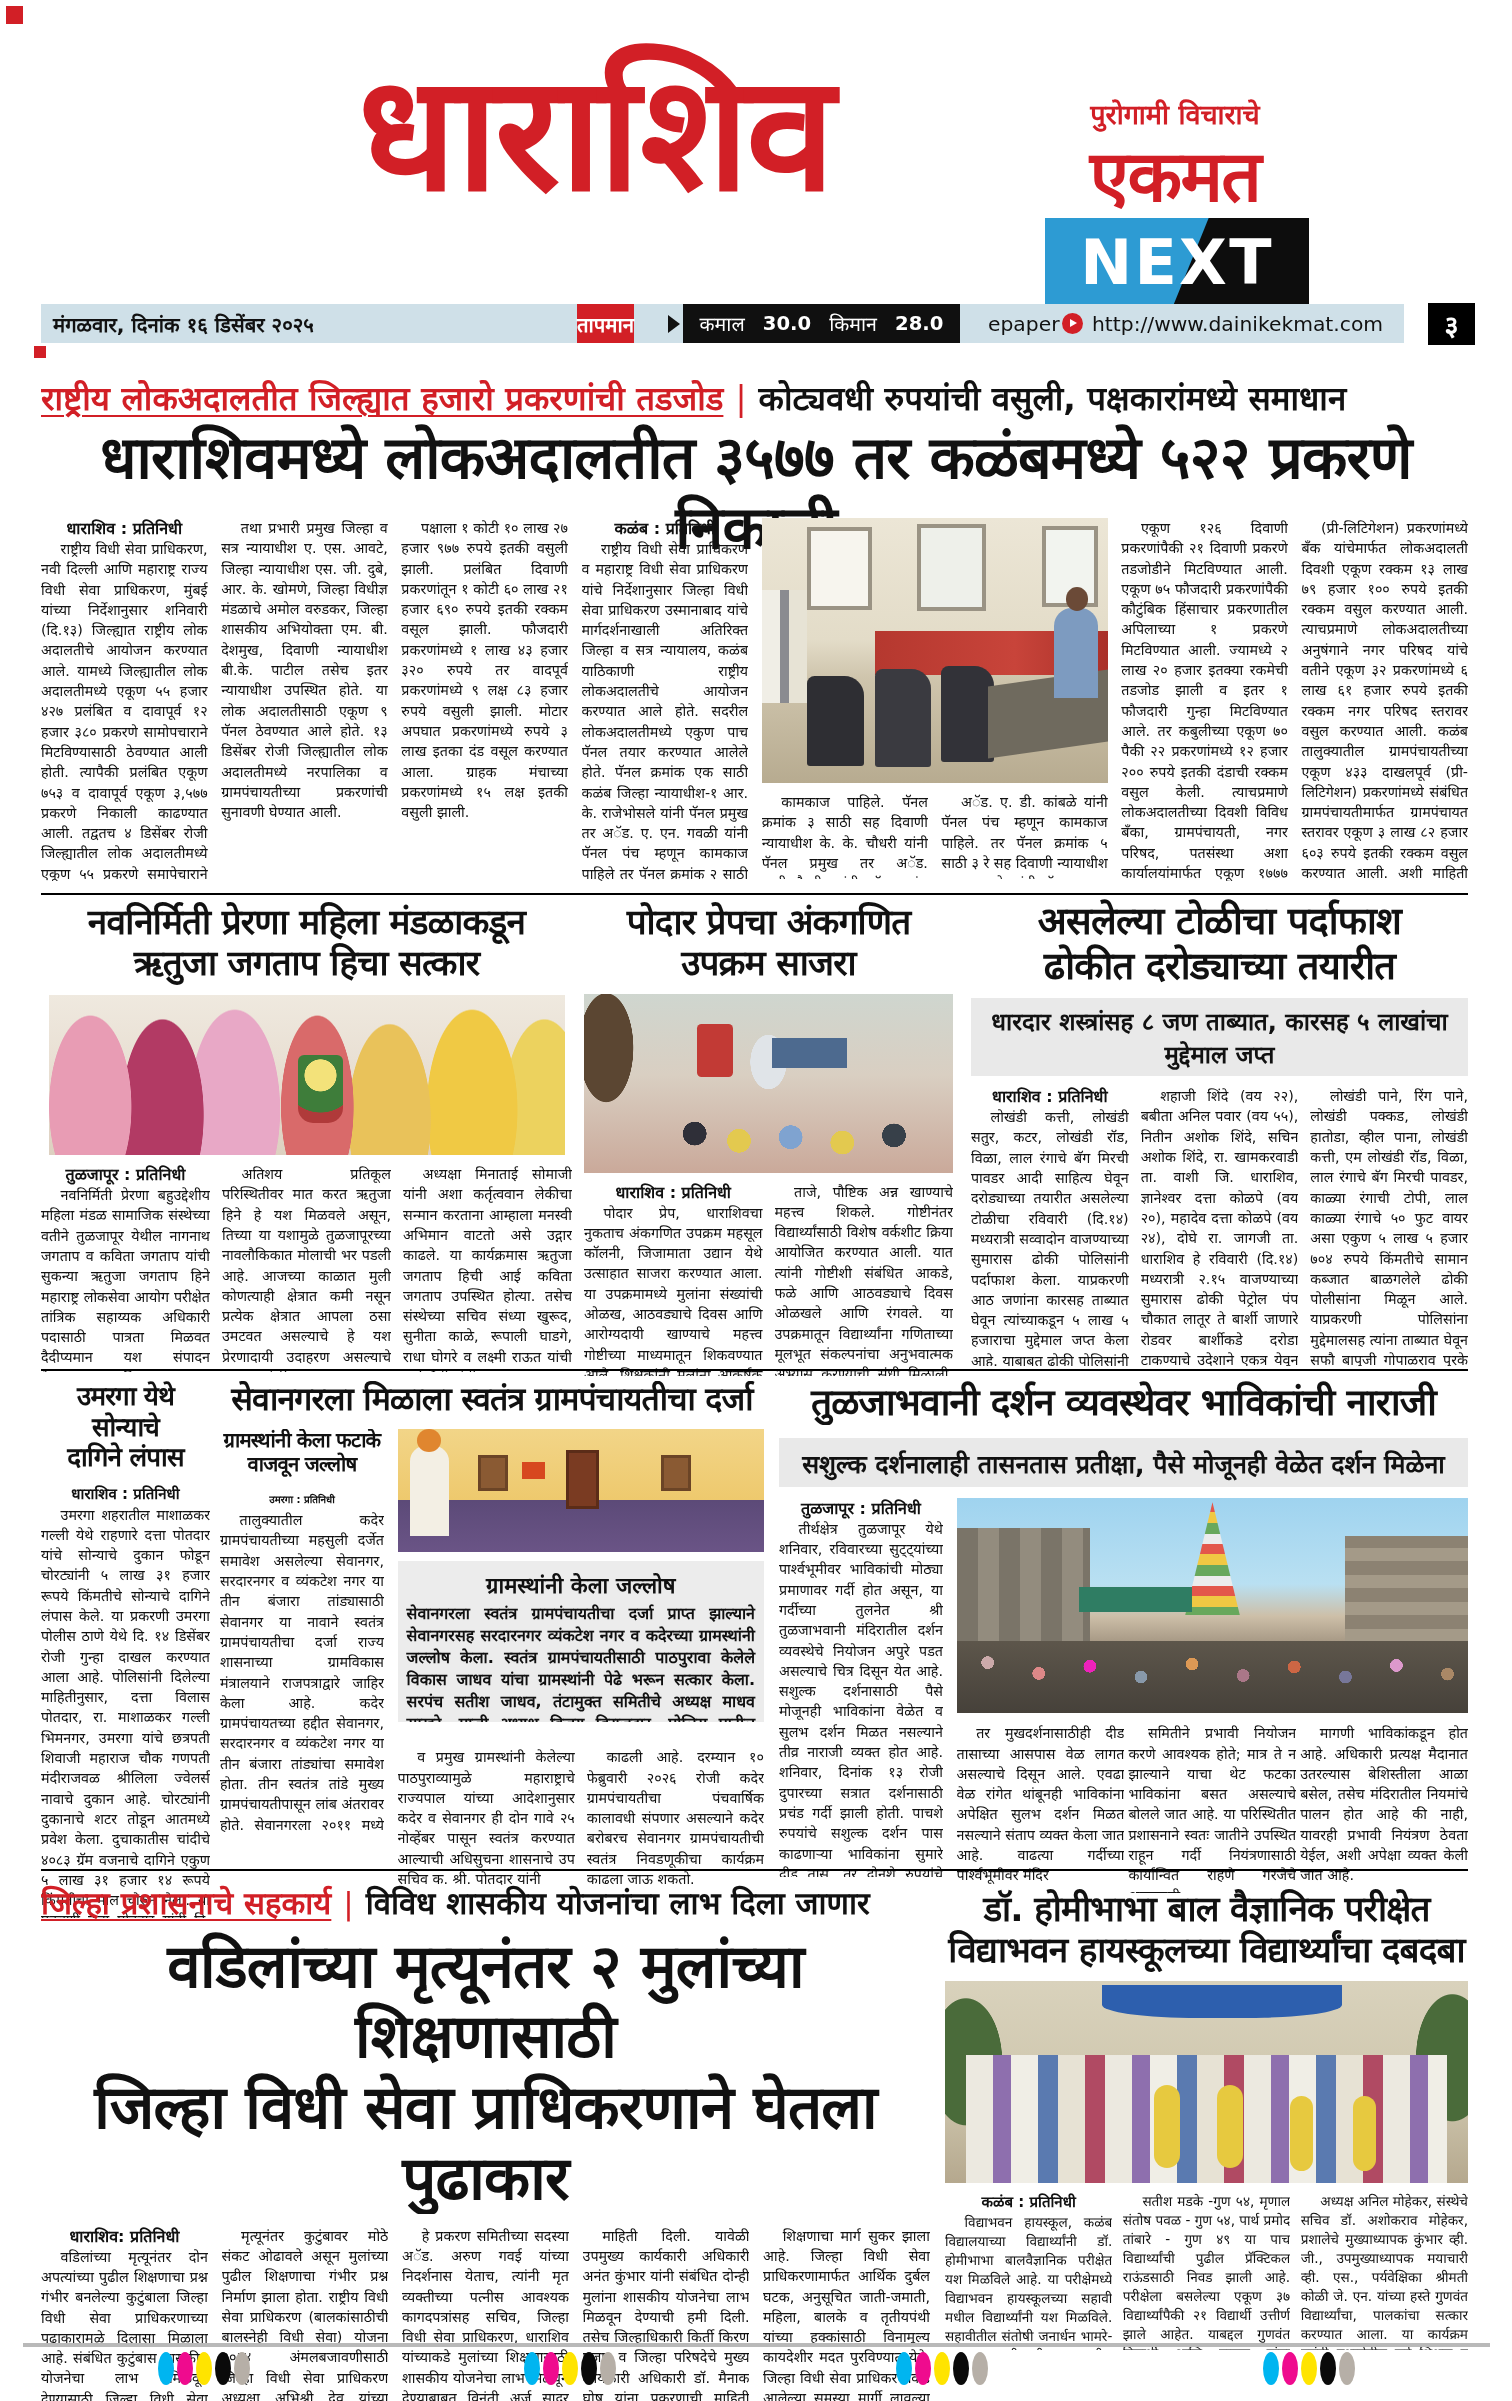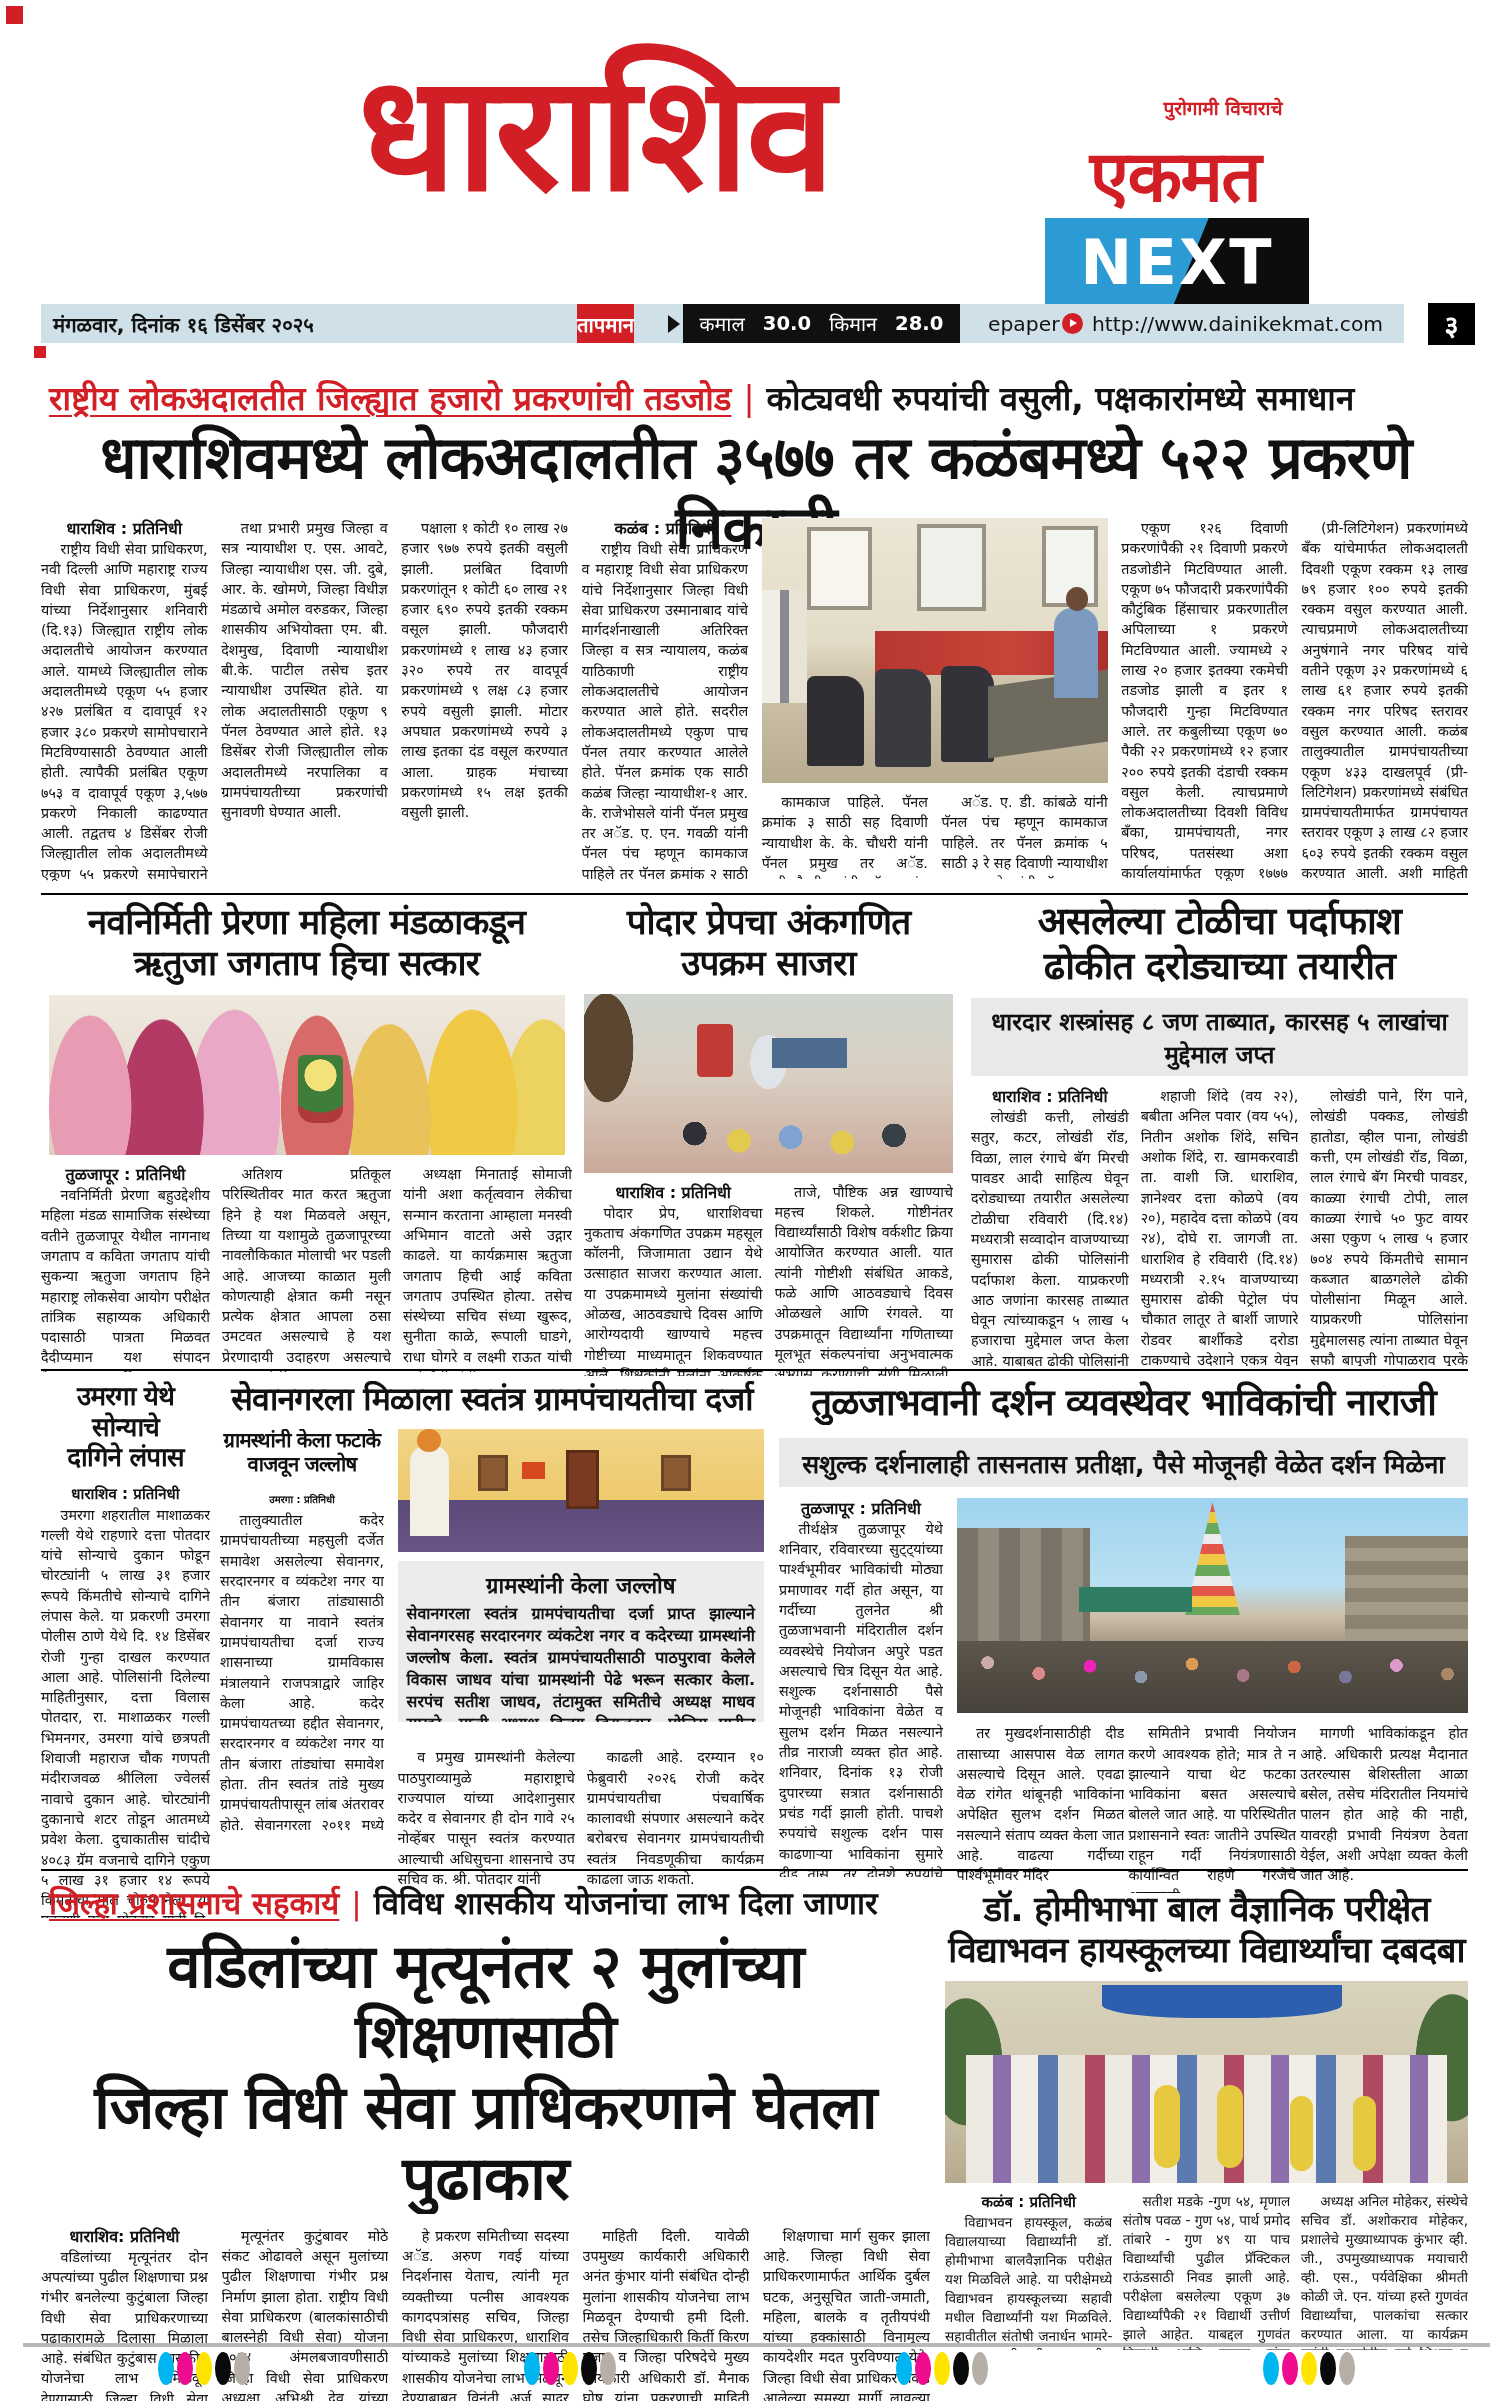--- a/index.html
+++ b/index.html
@@ -18,21 +18,21 @@
              color:#fff;font-weight:900;font-size:62px;letter-spacing:2.3px;}
   .strip{position:absolute;background:var(--strip);}
   .strip .it{position:absolute;top:0;height:100%;display:flex;align-items:center;}
   .tempbox{background:var(--red);color:#fff;font-weight:700;padding:0 0;}
   .blackbar{background:#101010;color:#fff;}
   .pgbox{position:absolute;background:#000;color:#fff;display:flex;align-items:center;justify-content:center;font-weight:700;}
   .epicon{width:21px;height:21px;border-radius:50%;background:var(--red);position:relative;}
   .epicon::after{content:"";position:absolute;left:7.5px;top:6px;border-left:7.5px solid #fff;border-top:4.5px solid transparent;border-bottom:4.5px solid transparent;}
   .tri{width:0;height:0;border-left:12px solid #111;border-top:9px solid transparent;border-bottom:9px solid transparent;}
   .kick{font-weight:800;white-space:nowrap;overflow:hidden;}
-  .kick .r{color:var(--red);text-decoration:underline;text-decoration-thickness:2.3px;text-underline-offset:5.3px;margin-left:8px;}
+  .kick .r{color:var(--red);text-decoration:underline;text-decoration-thickness:2.3px;text-underline-offset:5.3px;}
   .kick .sep{color:var(--red);margin:0 12px;font-weight:400;}
   .hl{font-weight:800;text-align:center;overflow:hidden;line-height:1.18;letter-spacing:-0.8px;}
   .cols{display:flex;}
   .col{flex:1;font-size:14.3px;line-height:20.3px;text-align:justify;overflow:hidden;}
   .col p{text-indent:19.6px;}
   .dateline{font-weight:700;text-align:center;font-size:16px;line-height:21px;}
   .rule{position:absolute;background:#000;height:2.3px;}
   .graybar{background:var(--graybar);font-weight:700;text-align:center;overflow:hidden;}
   .photo{position:relative;overflow:hidden;}
   .ph-shape{position:absolute;}
@@ -43,21 +43,21 @@
   .dot{width:16px;height:33px;border-radius:50%;}
   .botrule{position:absolute;height:3.8px;background:#b9b9b9;}
 </style>
 </head>
 <body>
 
 <div class="page">
 
   <div class="red-sq" style="left:6px;top:6px;width:16.6px;height:18px;"></div>
   <div class="abs brand" style="left:271px;top:50px;width:648px;font-size:160px;">धाराशिव</div>
-  <div class="abs tagline" style="left:1095px;top:95px;width:256px;font-size:19px;">पुरोगामी विचाराचे</div>
+  <div class="abs tagline" style="left:1047px;top:95px;width:256px;font-size:27px;">पुरोगामी विचाराचे</div>
   <div class="abs brand2" style="left:1047px;top:125px;width:256px;font-size:71px;">एकमत</div>
   <div class="next" style="left:1045px;top:218px;width:264px;height:89px;">
     <div class="blue"></div>
     <div class="txt">
       <span>NE</span>
         <span>X</span>
         <span>T</span>
     </div>
   </div>
 

